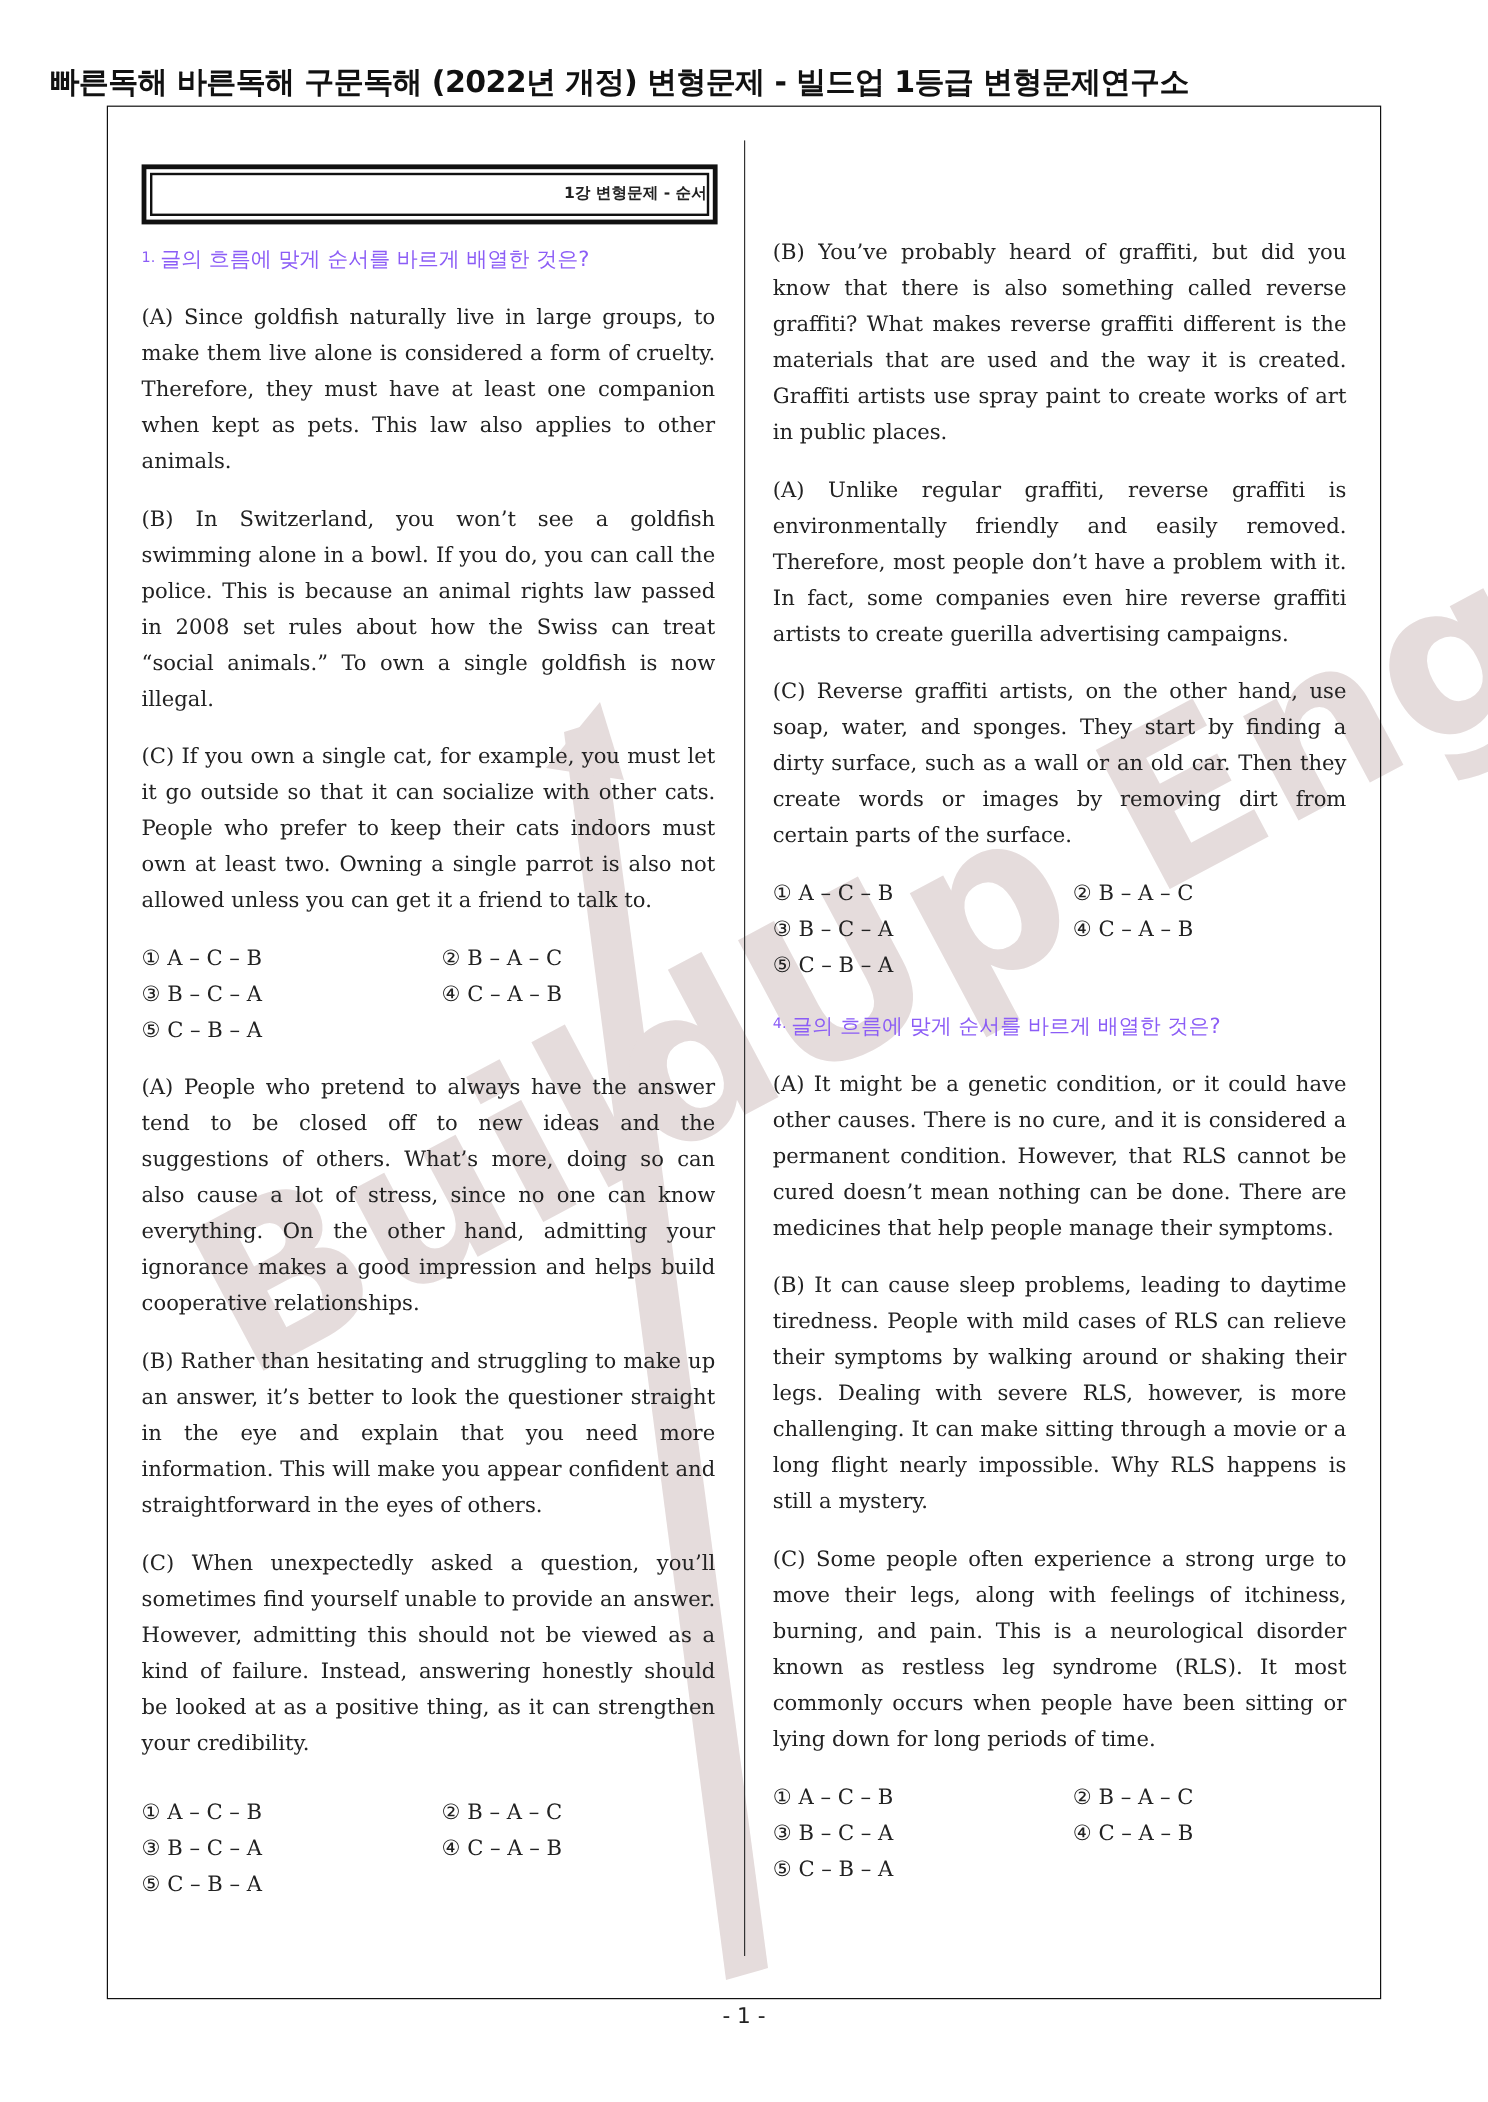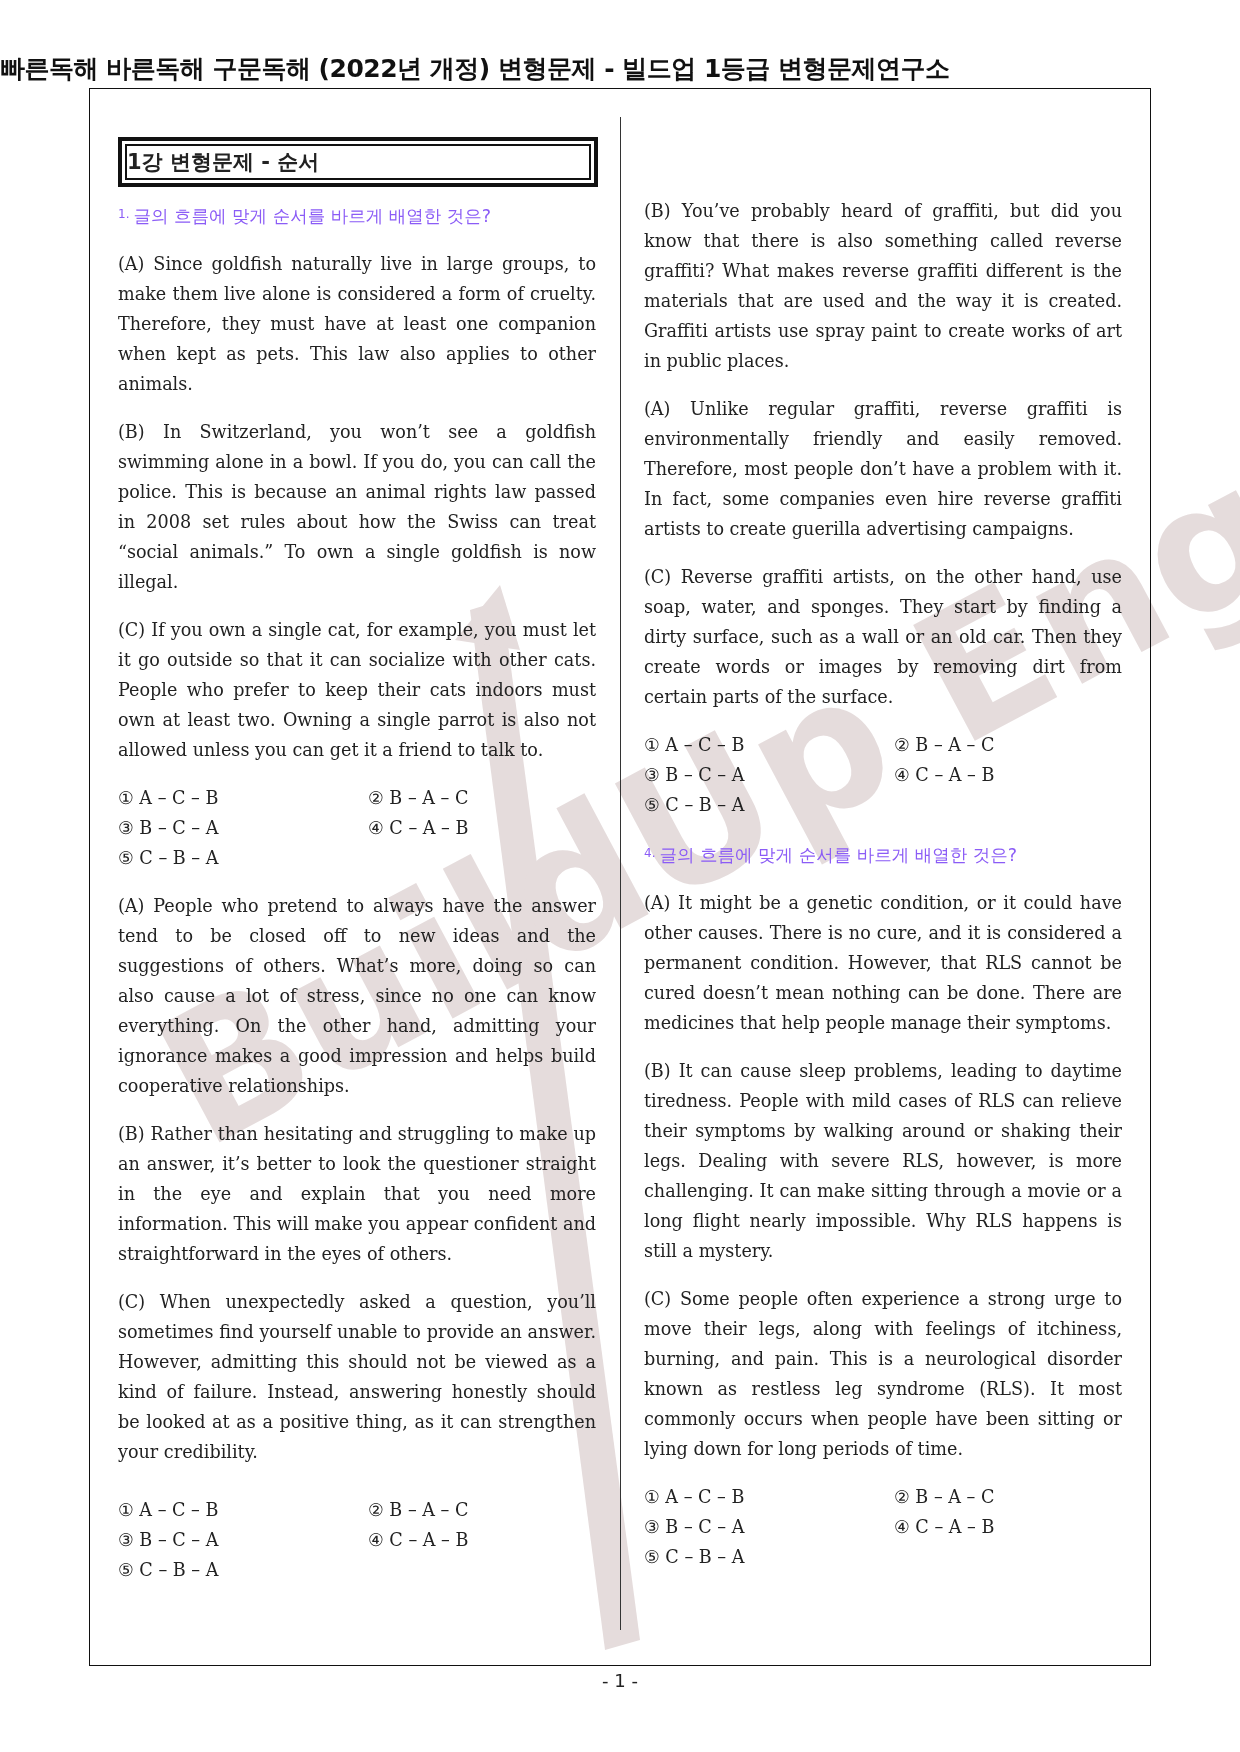--- a/index.html
+++ b/index.html
@@ -1,31 +1,31 @@
 <!DOCTYPE html>
 <html><head>
 <meta charset="utf-8">
 <style>
   html, body { margin: 0; padding: 0; background: #ffffff; }
   body { width: 1240px; height: 1752px; position: relative; overflow: hidden;
          font-family: "DejaVu Serif", "Liberation Serif", serif; color: #222; }
-  .page-header { position: absolute; left: 0; top: 52px; width: 1032px; 
+  .page-header { position: absolute; left: 0; top: 52px; width: 1032px; text-align: center;
          font-family: "DejaVu Sans", "Liberation Sans", sans-serif; font-weight: bold;
          font-size: 25px; letter-spacing: -0.5px; color: #111; }
   .frame { position: absolute; left: 89px; top: 88px; width: 1062px; height: 1578px;
          border: 1.5px solid #111; box-sizing: border-box; }
   .col-divider { position: absolute; left: 620px; top: 117px; width: 1px; height: 1513px; background: #333; }
   .col { position: absolute; top: 0; width: 478px; font-size: 17.6px; line-height: 30px; }
   .col.left { left: 118px; top: 137px; }
   .col.right { left: 644px; top: 196px; }
   .section-title { width: 480px; height: 50px; box-sizing: border-box; border: 4px solid #111;
          padding: 3px; margin-bottom: 12px; }
   .section-title-inner { width: 100%; height: 100%; box-sizing: border-box; border: 2px solid #111;
-         text-align: left; font-family: "DejaVu Sans", sans-serif; font-weight: bold;
-         font-size: 21px; line-height: 32px; }
+         text-align: right; font-family: "DejaVu Sans", sans-serif; font-weight: bold;
+         font-size: 13px; line-height: 32px; }
   .question { margin-bottom: 14px; }
   .q-head { font-family: "DejaVu Sans", sans-serif; font-size: 17.5px; line-height: 30px; margin-bottom: 18px; color: #8b5cf6; }
   .q-num { font-size: 12px; vertical-align: 4px; margin-right: 4px; }
   .passage { text-align: justify; text-align-last: left; margin: 0 0 18px 0; }
   .choices { display: grid; grid-template-columns: 250px 228px; row-gap: 0; line-height: 30px; margin-bottom: 18px; }
   .choices.gap-top { margin-top: 28px; }
   .watermark { position: absolute; left: 0; top: 0; width: 1240px; height: 1752px; pointer-events: none; }
   .page-number { position: absolute; top: 1670px; left: 0; width: 1240px; text-align: center;
          font-family: "DejaVu Sans", sans-serif; font-size: 18px; color: #222; }
 </style>

